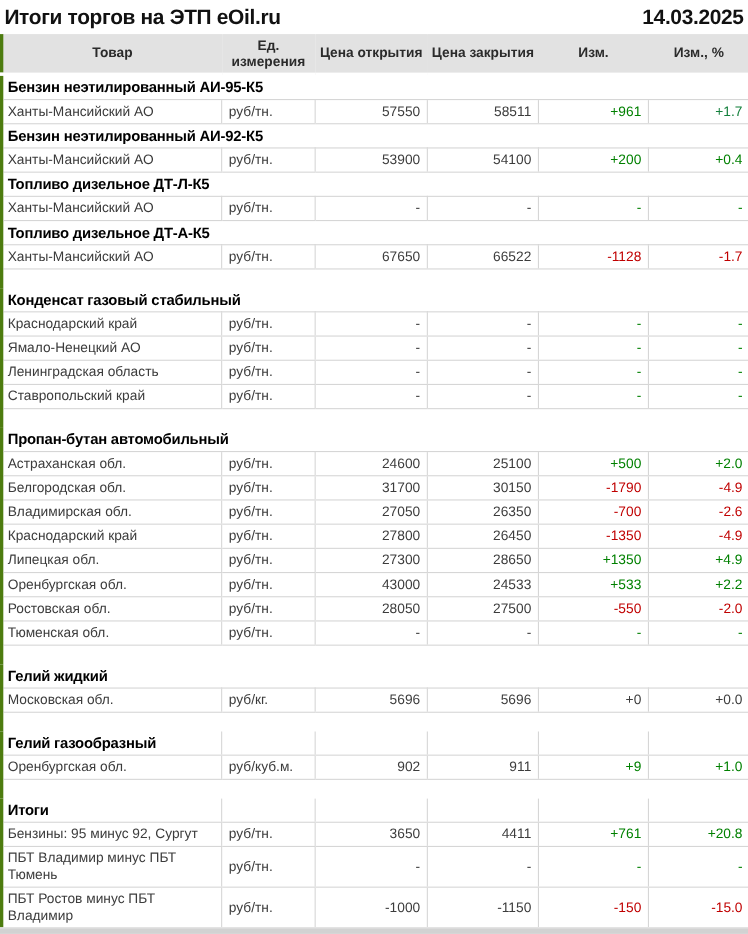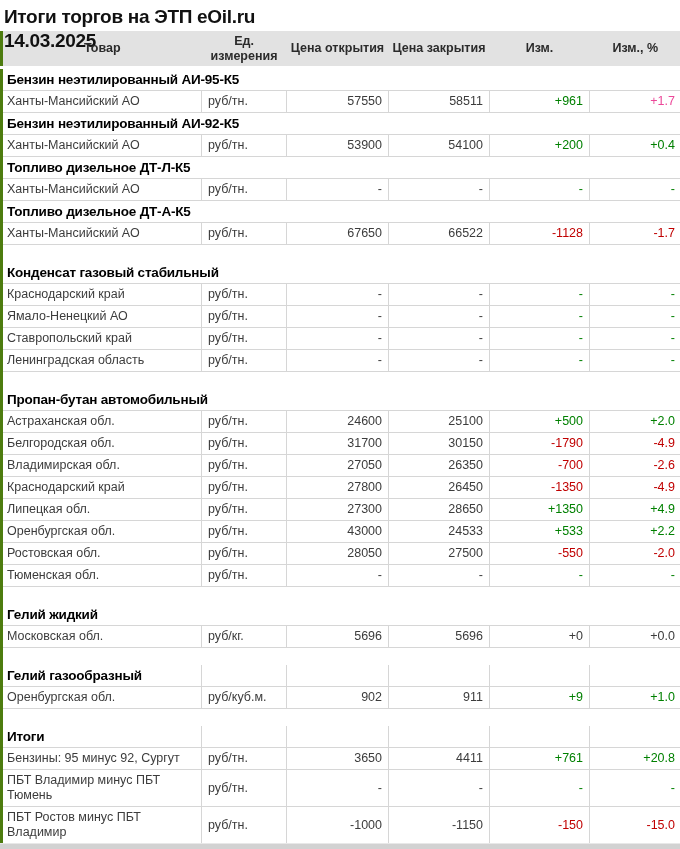--- a/index.html
+++ b/index.html
@@ -4,21 +4,21 @@
 <style>
   html,body{margin:0;padding:0;}
   body{
     width:680px;height:849px;overflow:hidden;position:relative;
     background:#ffffff;
     font-family:"Liberation Sans","DejaVu Sans",sans-serif;
     -webkit-font-smoothing:antialiased;
   }
   .titlebar{
     display:flex;justify-content:space-between;align-items:flex-start;
-    height:31px;box-sizing:border-box;padding:5px 4px 0 4px;flex-direction:column;
+    height:31px;box-sizing:border-box;padding:5px 4px 0 4px;
   }
   .title, .date{
     font-size:19px;font-weight:bold;color:#111;line-height:24px;letter-spacing:-0.3px;
   }
   table{
     border-collapse:collapse;table-layout:fixed;width:680px;
     border-left:3px solid #4d7c0f;border-right:1px solid #d9d9d9;
   }
   thead th{
     background:#e2e2e2;
@@ -80,21 +80,21 @@
   <tbody id="tbody">
       <tr class="section">
         <td colspan="6">Бензин неэтилированный АИ-95-К5</td>
       </tr>
       <tr class="data">
         <td class="product">Ханты-Мансийский АО</td>
         <td class="unit">руб/тн.</td>
         <td class="num">57550</td>
         <td class="num">58511</td>
         <td class="num" style="color: rgb(0, 128, 0);">+961</td>
-        <td class="num" style="color: #ec4899;">+1.7</td>
+        <td class="num" style="color: #15803d;">+1.7</td>
       </tr>
       <tr class="section">
         <td colspan="6">Бензин неэтилированный АИ-92-К5</td>
       </tr>
       <tr class="data">
         <td class="product">Ханты-Мансийский АО</td>
         <td class="unit">руб/тн.</td>
         <td class="num">53900</td>
         <td class="num">54100</td>
         <td class="num" style="color: rgb(0, 128, 0);">+200</td>
@@ -138,29 +138,29 @@
       </tr>
       <tr class="data">
         <td class="product">Ямало-Ненецкий АО</td>
         <td class="unit">руб/тн.</td>
         <td class="num">-</td>
         <td class="num">-</td>
         <td class="num" style="color: rgb(0, 128, 0);">-</td>
         <td class="num" style="color: rgb(0, 128, 0);">-</td>
       </tr>
       <tr class="data">
+        <td class="product">Ленинградская область</td>
+        <td class="unit">руб/тн.</td>
+        <td class="num">-</td>
+        <td class="num">-</td>
+        <td class="num" style="color: rgb(0, 128, 0);">-</td>
+        <td class="num" style="color: rgb(0, 128, 0);">-</td>
+      </tr>
+      <tr class="data">
         <td class="product">Ставропольский край</td>
-        <td class="unit">руб/тн.</td>
-        <td class="num">-</td>
-        <td class="num">-</td>
-        <td class="num" style="color: rgb(0, 128, 0);">-</td>
-        <td class="num" style="color: rgb(0, 128, 0);">-</td>
-      </tr>
-      <tr class="data">
-        <td class="product">Ленинградская область</td>
         <td class="unit">руб/тн.</td>
         <td class="num">-</td>
         <td class="num">-</td>
         <td class="num" style="color: rgb(0, 128, 0);">-</td>
         <td class="num" style="color: rgb(0, 128, 0);">-</td>
       </tr>
       <tr class="gap">
         <td colspan="6"></td>
       </tr>
       <tr class="section">

